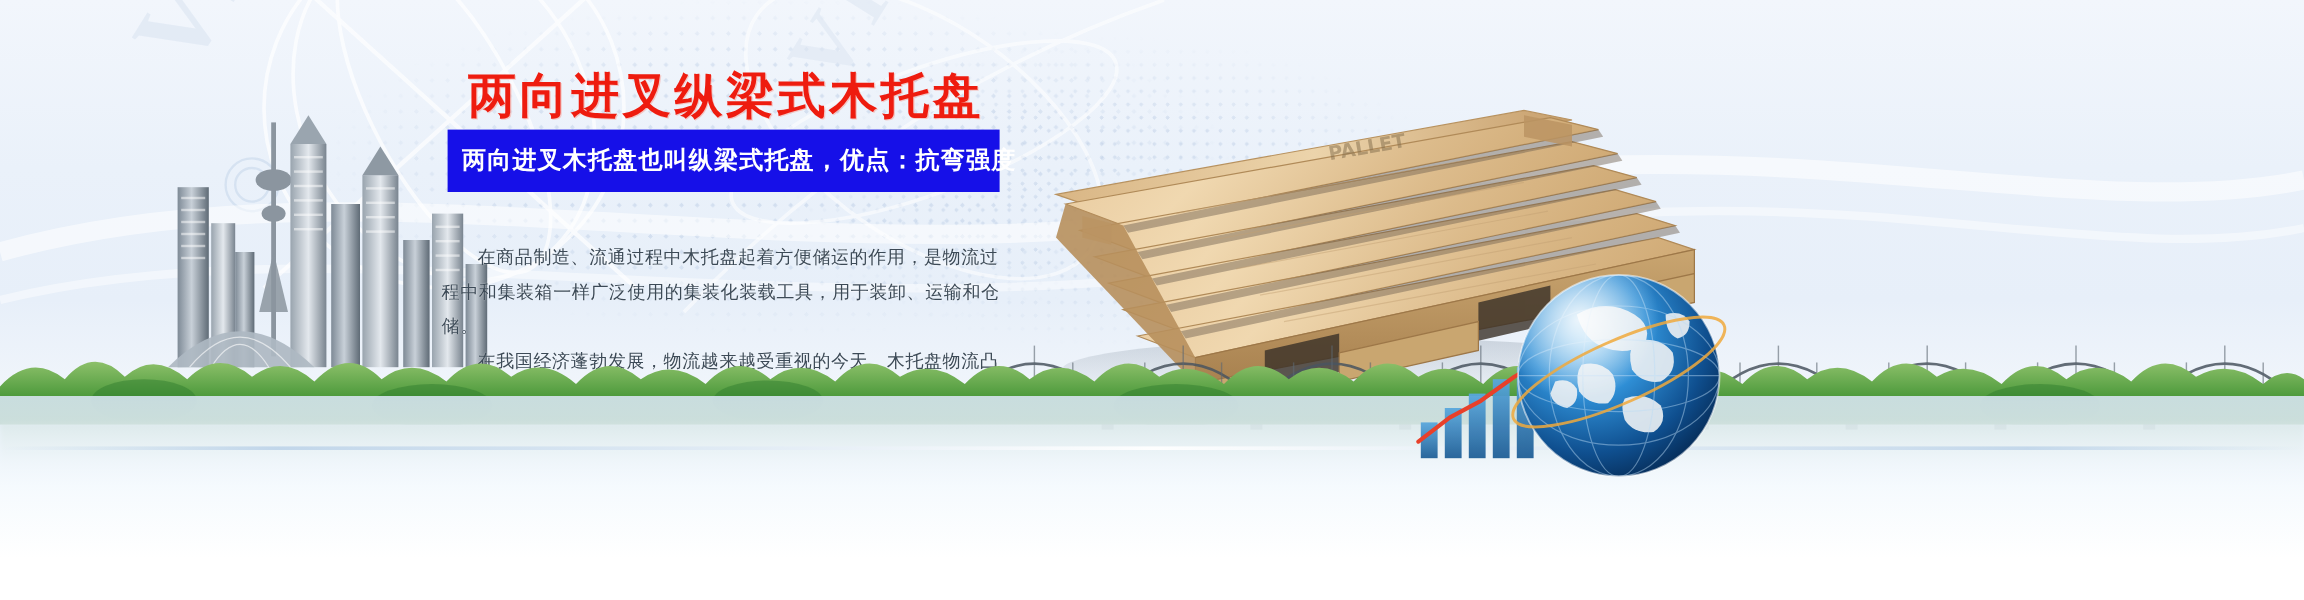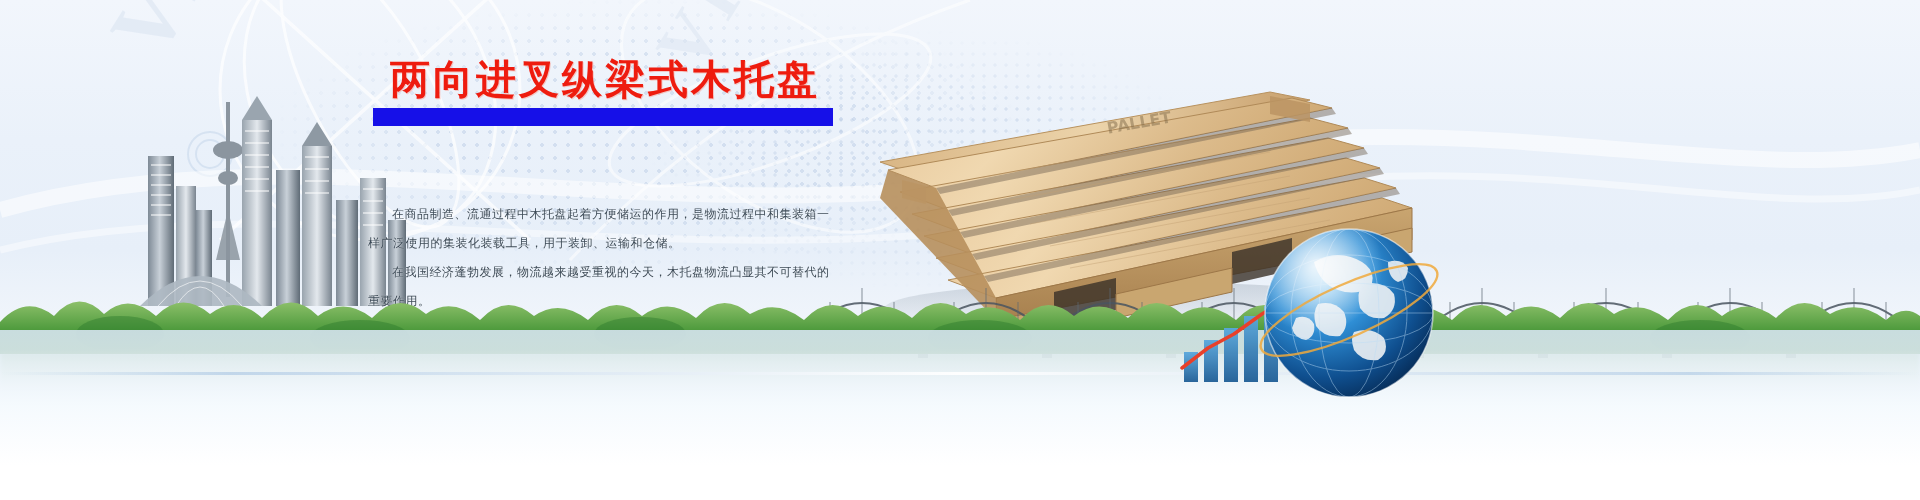--- a/index.html
+++ b/index.html
@@ -78,21 +78,21 @@
     font-family:"DejaVu Sans","Liberation Sans",sans-serif;
     white-space:nowrap;
   }
 
   
   .bodytext{
     position:absolute;left:368px;top:200px;width:470px;
   }
   .bodytext p{
     margin:0;color:#3c4a57;
-    font-size:12px;line-height:29px;letter-spacing:.5px;
+    font-size:15px;line-height:29px;letter-spacing:.5px;
     font-family:"DejaVu Sans","Liberation Sans",sans-serif;
     text-indent:2em;
     text-shadow:0 0 1px rgba(255,255,255,.9);
   }
 
   
   .skyline{position:absolute;left:130px;top:60px;width:300px;height:300px;}
 
   
   .green-strip{
@@ -240,20 +240,21 @@
         <rect x="233" y="140" width="20" height="2"></rect>
       <rect x="233" y="152" width="20" height="2"></rect>
         <rect x="233" y="164" width="20" height="2"></rect>
     </g>
     <rect x="0" y="200" width="300" height="100" fill="url(#fade)"></rect>
   </svg>
 
   <div class="headline">两向进叉纵梁式木托盘</div>
 
   <div class="bluebox">
+    <p>两向进叉木托盘也叫纵梁式托盘，优点：抗弯强度</p>
   </div>
 
   <div class="bodytext">
     <p>在商品制造、流通过程中木托盘起着方便储运的作用，是物流过程中和集装箱一样广泛使用的集装化装载工具，用于装卸、运输和仓储。</p>
     <p>在我国经济蓬勃发展，物流越来越受重视的今天，木托盘物流凸显其不可替代的重要作用。</p>
   </div>
 
   <svg class="pallet-wrap" viewBox="0 0 600 270">
     <defs>
       <linearGradient id="wood1" x1="0" y1="0" x2="1" y2="0.2">

